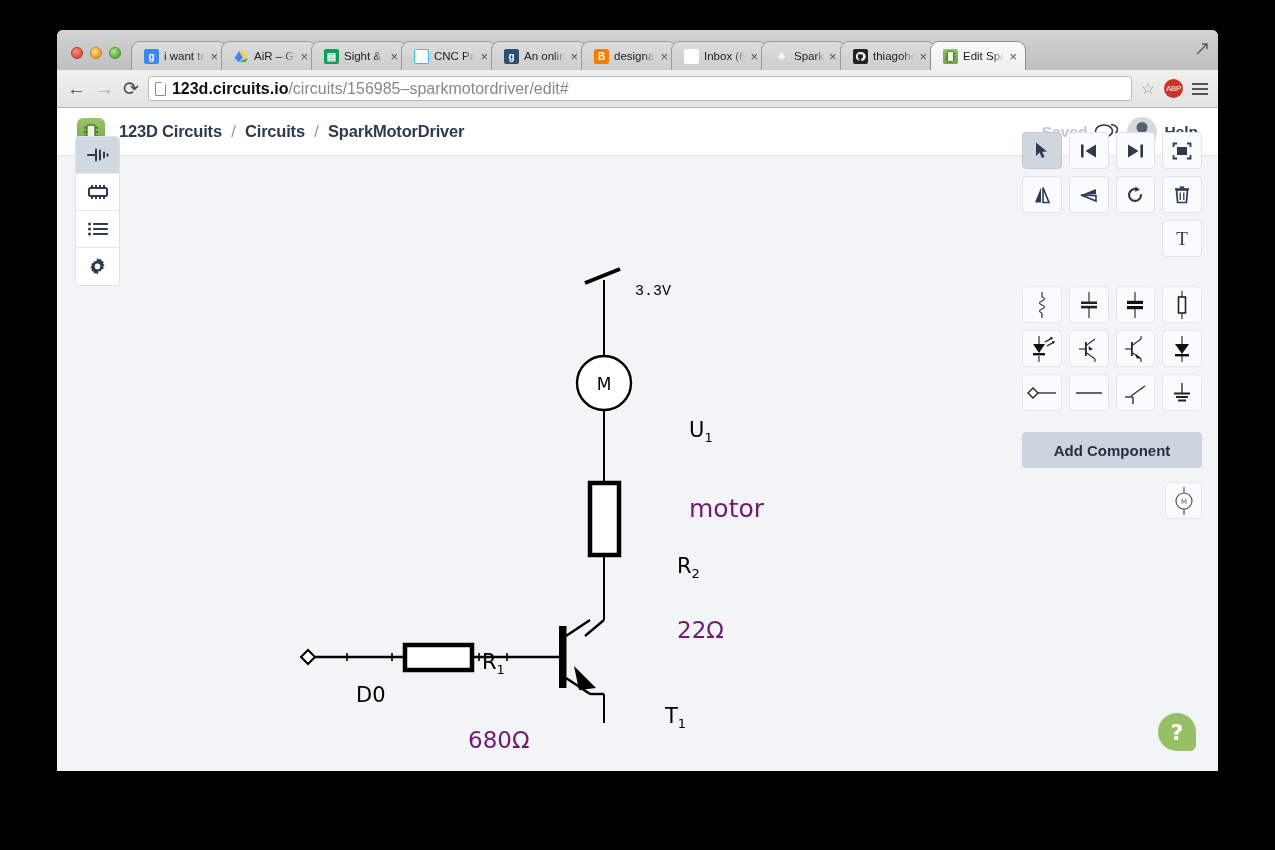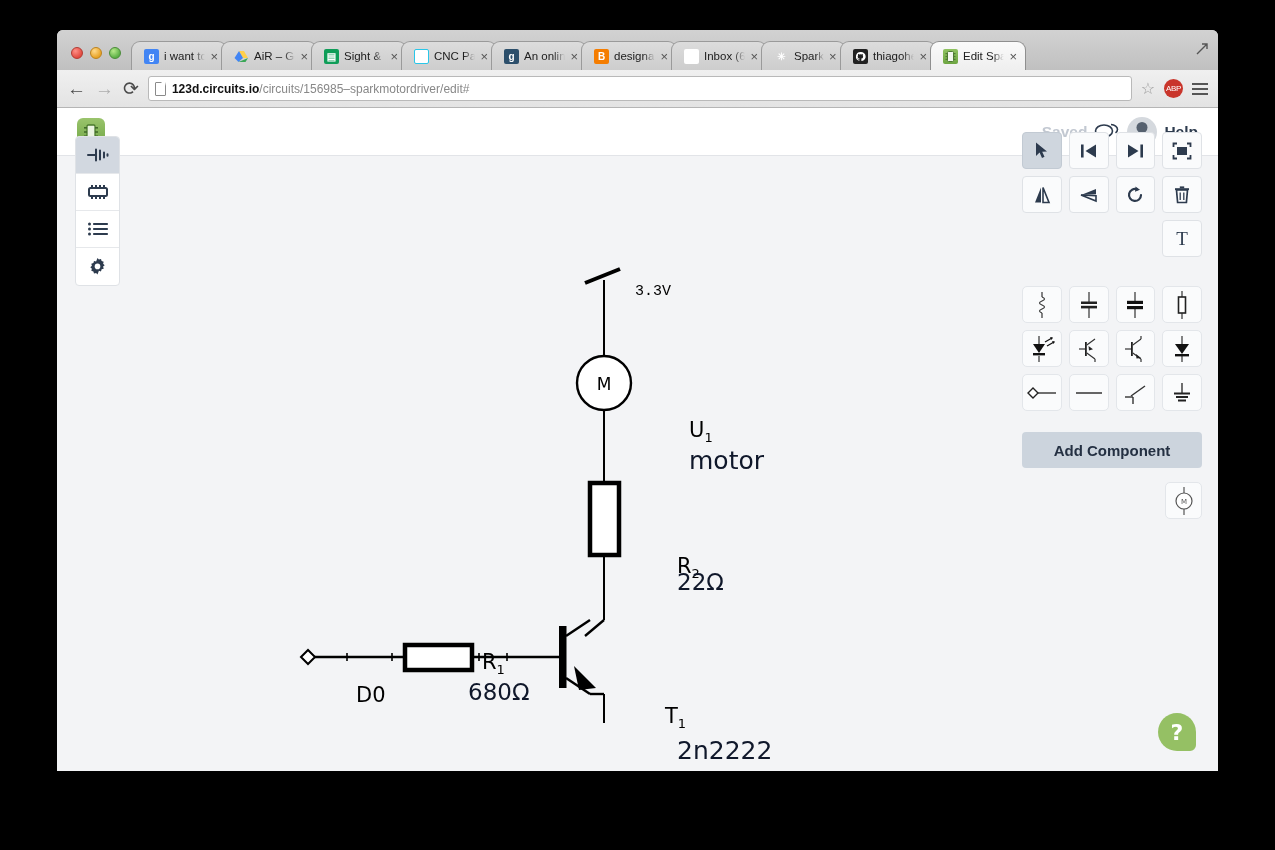--- a/index.html
+++ b/index.html
@@ -91,21 +91,21 @@
   }
   .nav-btn { color: #4a4a4a; font-size: 19px; line-height: 1; cursor: default; }
   .nav-btn.fwd { color: #adadad; }
   .omnibox {
     flex: 1 1 auto; height: 25px; background: #fff;
     border: 1px solid #b9b9b9; border-radius: 3px;
     display: flex; align-items: center; padding: 0 6px; gap: 6px;
   }
   .page-icon { width: 11px; height: 14px; border: 1px solid #8a8a8a; border-radius: 1px; background:#fff; position:relative;}
   .page-icon:after{content:"";position:absolute;right:-1px;top:-1px;border-left:4px solid transparent;border-top:4px solid #fff;border-right:1px solid #8a8a8a;}
-  .url { font-size: 12px; color: #888; white-space: nowrap; }
+  .url { font-size: 16px; color: #888; white-space: nowrap; }
   .url b { color: #111; font-weight: 700; }
   .star { font-size: 16px; color: #9a9a9a; }
   .abp {
     width: 19px; height: 19px; border-radius: 50%;
     background: #c9352b; color: #fff; font-size: 8px; font-weight: normal;
     display: flex; align-items: center; justify-content: center;
     letter-spacing: -0.3px;
   }
   .hamburger { display:flex; flex-direction:column; gap:3px; }
   .hamburger i { display:block; width: 16px; height: 2px; background:#555; }
@@ -175,21 +175,21 @@
     background: #fafbfc; border: 1px solid #e3e6ea; border-radius: 5px;
     display:flex;align-items:center;justify-content:center;
   }
 
   
   .canvas { position: absolute; inset: 0; }
   .schem-label {
     position: absolute; color: #000; font-family: "DejaVu Sans", sans-serif;
   }
   .ref-label { color: #000; }
-  .val-label { color: #0f172a; }
+  .val-label { color: #701a75; margin-top: 48px; }
 
   
   .help-bubble {
     position: absolute; right: 22px; bottom: 20px;
     width: 38px; height: 38px; border-radius: 50% 50% 6px 50%;
     background: #95c064; color: #fff;
     display:flex;align-items:center;justify-content:center;
     font-size: 22px; font-weight: bold;
     font-family: "DejaVu Sans", sans-serif;
   }
@@ -321,20 +321,27 @@
           <svg width="18" height="18" viewBox="0 0 18 18">
               <rect x="5" y="2" width="8" height="14" rx="1.2" fill="#eaf4e0" stroke="#4b7a2e" stroke-width="1.3"></rect>
               <rect x="2" y="4" width="3" height="1.6" fill="#416b28"></rect>
               <rect x="2" y="8.2" width="3" height="1.6" fill="#416b28"></rect>
               <rect x="2" y="12.4" width="3" height="1.6" fill="#416b28"></rect>
               <rect x="13" y="4" width="3" height="1.6" fill="#416b28"></rect>
               <rect x="13" y="8.2" width="3" height="1.6" fill="#416b28"></rect>
               <rect x="13" y="12.4" width="3" height="1.6" fill="#416b28"></rect>
             </svg>
         </span>
+        <div class="breadcrumb">
+          <span>123D Circuits</span>
+          <span class="sep">/</span>
+          <span>Circuits</span>
+          <span class="sep">/</span>
+          <span>SparkMotorDriver</span>
+        </div>
         <div class="header-right">
           <span class="saved">Saved</span>
           <span>
             <svg width="26" height="18" viewBox="0 0 26 18">
                 <ellipse cx="10" cy="10" rx="8.5" ry="6" fill="none" stroke="#2d3b4e" stroke-width="1.6"></ellipse>
                 <path d="M5 14 L3 18 L8.5 15.2" fill="none" stroke="#2d3b4e" stroke-width="1.6"></path>
                 <path d="M17 3.5 a7 5 0 0 1 6.5 5 a7 5 0 0 1 -2 3.4" fill="none" stroke="#2d3b4e" stroke-width="1.6"></path>
               </svg>
           </span>
           <span class="avatar"></span>

